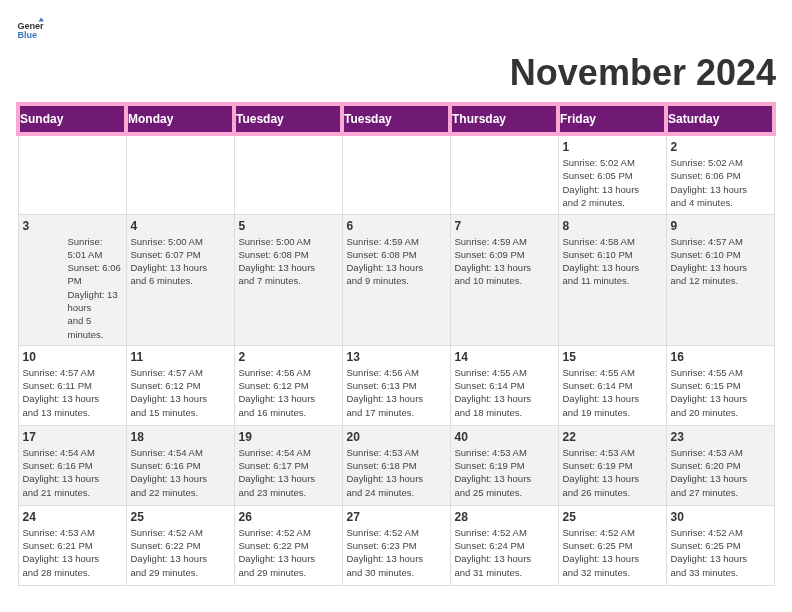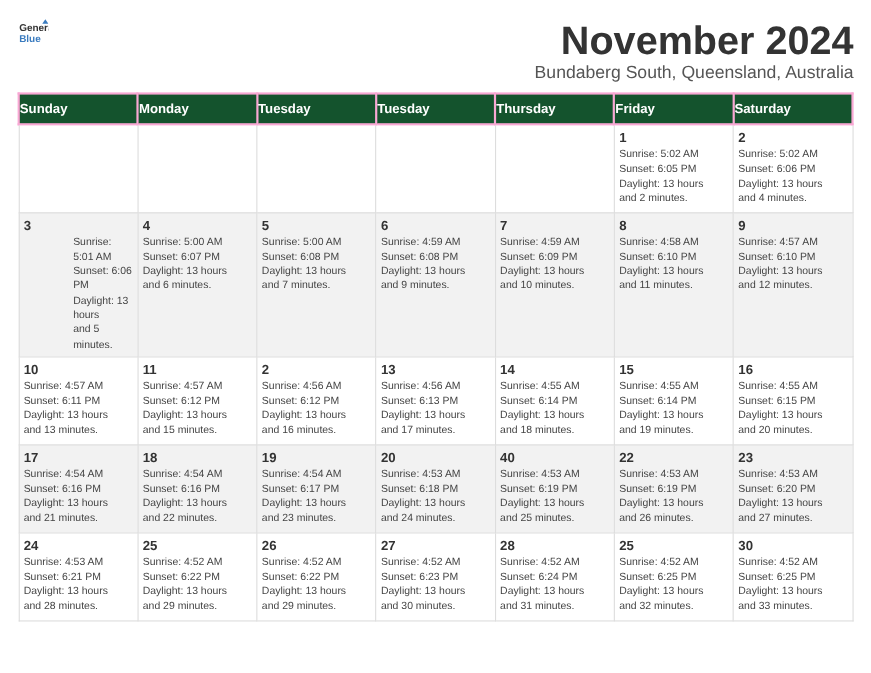--- a/index.html
+++ b/index.html
@@ -25,38 +25,39 @@
       width: 28px;
       height: 28px;
     }
     .title-area {
       text-align: right;
     }
     .month-title {
       font-size: 36px;
       font-weight: bold;
       color: #333;
+      margin-top: 36px;
     }
     .subtitle {
       font-size: 16px;
       color: #555;
     }
     table {
       width: 100%;
       border-collapse: collapse;
       table-layout: fixed;
     }
     thead tr th {
-      background-color: #14532d;
+      background-color: #701a75;
       color: #fff;
       font-size: 12px;
       font-weight: bold;
       padding: 6px 0;
       text-align: left;
-      border: 2px solid #f9a8d4;
+      border: 4px solid #f9a8d4;
     }
     tbody tr td {
       vertical-align: top;
       border: 1px solid #ddd;
       padding: 4px;
       font-size: 10px;
       color: #333;
       height: 80px;
       background: #fff;
     }
@@ -85,21 +86,20 @@
 <div class="header-area">
   <div class="logo">
     <svg class="logo-icon" viewBox="0 0 40 40">
       <text x="2" y="18" font-size="13" font-weight="bold" fill="#333" font-family="Arial">General</text>
       <text x="2" y="32" font-size="13" font-weight="bold" fill="#3a7bbf" font-family="Arial">Blue</text>
       <polygon points="32,8 40,8 36,2" fill="#3a7bbf"></polygon>
     </svg>
   </div>
   <div class="title-area">
     <div class="month-title">November 2024</div>
-    <div class="subtitle">Bundaberg South, Queensland, Australia</div>
   </div>
 </div>
 
 <table>
   <thead>
     <tr id="header-row">
     <th>Sunday</th>
         <th>Monday</th>
         <th>Tuesday</th>
         <th>Tuesday</th>

